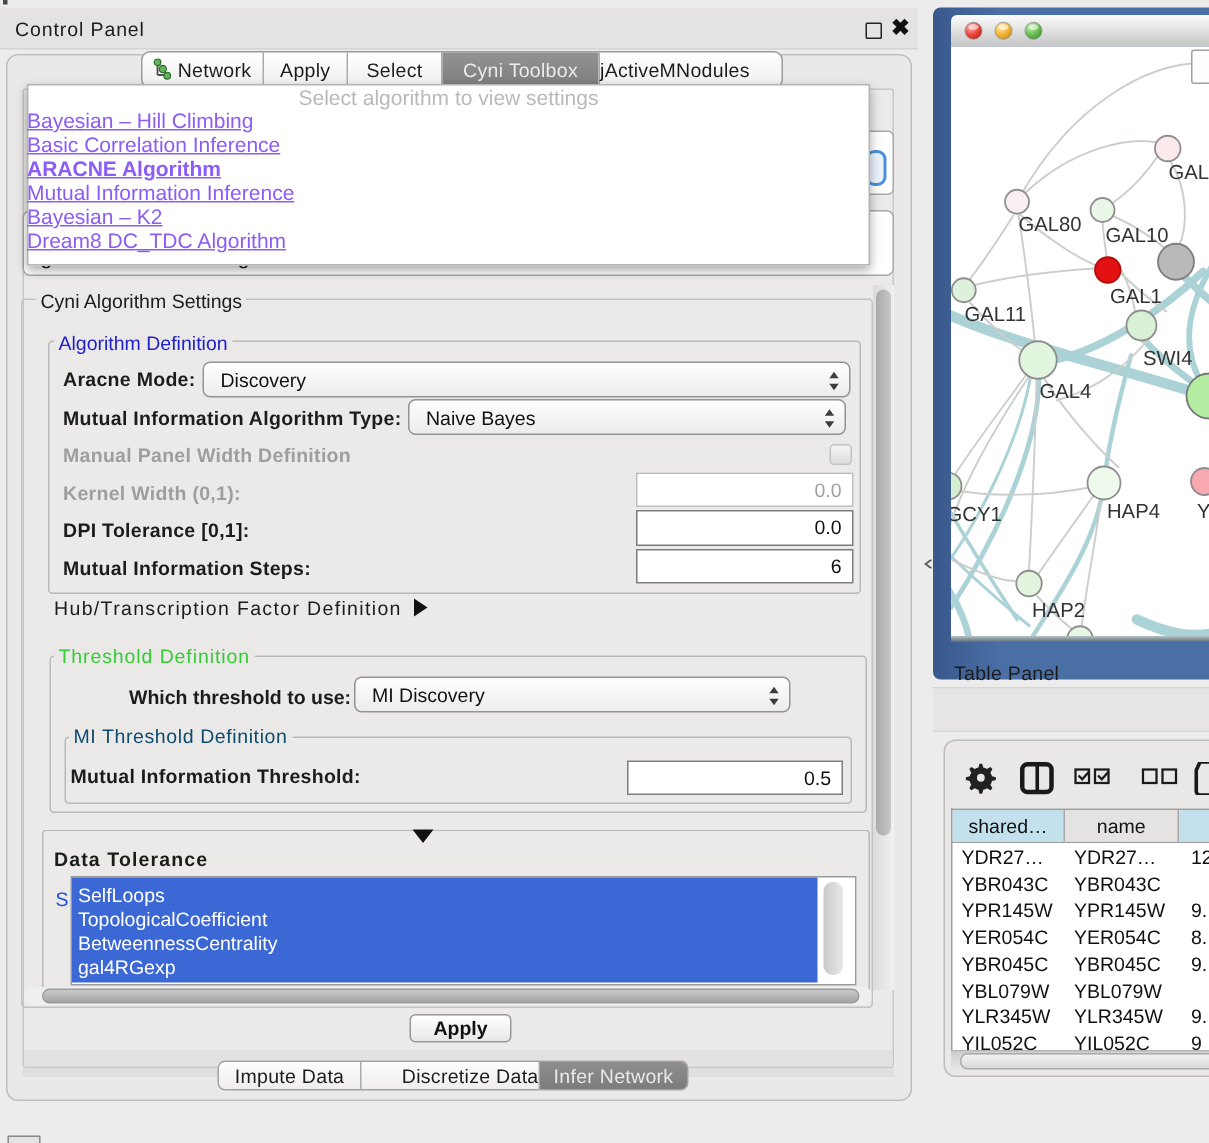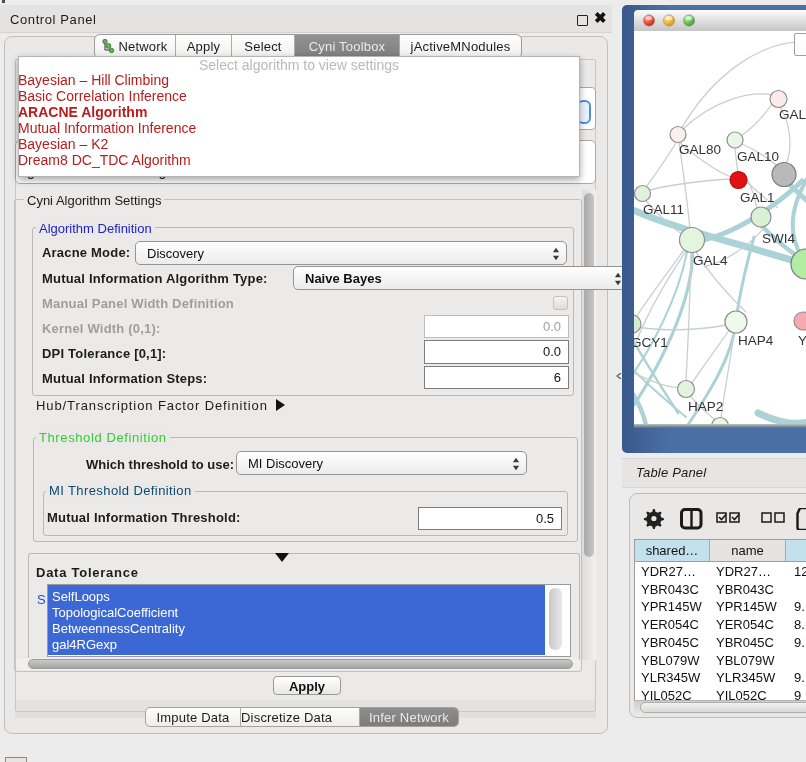--- a/index.html
+++ b/index.html
@@ -50,21 +50,21 @@
   </div>
   <div style="flex:0 0 55px;border-right:1px solid #ababab;display:flex;align-items:center;justify-content:center;">
       <span class="lbl">Apply</span>
     </div>
   <div style="flex:0 0 62px;border-right:1px solid #ababab;display:flex;align-items:center;justify-content:center;">
       <span class="lbl">Select</span>
     </div>
   <div style="flex:0 0 104px;border-right:1px solid #ababab;background:linear-gradient(#929292,#7e7e7e);display:flex;align-items:center;justify-content:center;">
       <span class="lbl" style="color:#ebebeb;">Cyni Toolbox</span>
     </div>
-  <div style="flex:1;display:flex;align-items:center;justify-content:center;">
+  <div style="flex:1;display:flex;align-items:center;">
       <span class="lbl">jActiveMNodules</span>
     </div>
 </div>
 
 <div class="abs" style="left:582px;top:190px;width:14px;height:470px;background:linear-gradient(90deg,#dcdbda,#f2f1f0);"></div>
 <div class="abs" style="left:584px;top:193px;width:10px;height:364px;background:linear-gradient(90deg,#a9a9a9,#c6c6c6);border-radius:5px;"></div>
 
 <div class="tb" style="left:14px;top:199px;width:568px;height:473px;border-color:#c2c1bf;"></div>
 <div class="tbt" style="left:24px;top:193px;color:#1c1c1c;">Cyni Algorithm Settings</div>
 
@@ -74,21 +74,21 @@
 <div class="abs lbl bold" style="left:42px;top:245px;">Aracne Mode:</div>
 <div class="combo" style="left:135px;top:241px;width:432px;height:24px;">
   <span class="ctext">Discovery</span>
   <svg class="carrows" width="9" height="16" viewBox="0 0 9 16">
       <path d="M4.5 1 L8 6 L1 6 Z" fill="#3c3c3c"></path>
       <path d="M4.5 15 L8 10 L1 10 Z" fill="#3c3c3c"></path>
     </svg>
 </div>
 
 <div class="abs lbl bold" style="left:42px;top:271px;">Mutual Information Algorithm Type:</div>
-<div class="combo" style="left:293px;top:266px;width:336px;height:24px;font-weight:bold;">
+<div class="combo" style="left:272px;top:266px;width:292px;height:24px;">
   <span class="ctext">Naive Bayes</span>
   <svg class="carrows" width="9" height="16" viewBox="0 0 9 16">
       <path d="M4.5 1 L8 6 L1 6 Z" fill="#3c3c3c"></path>
       <path d="M4.5 15 L8 10 L1 10 Z" fill="#3c3c3c"></path>
     </svg>
 </div>
 
 <div class="abs lbl bold dis" style="left:42px;top:296px;">Manual Panel Width Definition</div>
 <div class="abs" style="left:553px;top:296px;width:15px;height:14px;background:linear-gradient(#f4f4f4,#dcdcdc);border:1px solid #c2c2c2;border-radius:3px;box-sizing:border-box;"></div>
 
@@ -155,38 +155,38 @@
 
 <div class="abs" style="left:16px;top:700px;width:579px;height:11px;background:#e3e2e1;"></div>
 
 <div class="abs" style="left:15px;top:712px;width:581px;height:6px;background:#e0dfde;"></div>
 
 <div class="abs" style="left:145px;top:707px;width:314px;height:20px;border:1px solid #a3a3a3;border-radius:5px;
      background:linear-gradient(#fdfdfd,#efeeed);box-sizing:border-box;display:flex;">
   <div style="flex:0 0 94px;border-right:1px solid #ababab;display:flex;align-items:center;justify-content:center;">
       <span class="lbl">Impute Data</span>
     </div>
-  <div style="flex:0 0 118px;border-right:1px solid #ababab;display:flex;align-items:center;justify-content:flex-start;">
+  <div style="flex:0 0 118px;border-right:1px solid #ababab;display:flex;align-items:center;justify-content:flex-end;">
       <span class="lbl">Discretize Data</span>
     </div>
   <div style="flex:1;background:linear-gradient(#8e8e8e,#7c7c7c);display:flex;align-items:center;justify-content:center;border-radius:0 4px 4px 0;">
       <span class="lbl" style="color:#e9e9e9;">Infer Network</span>
     </div>
 </div>
 
 <div class="abs" style="left:20px;top:87px;width:576px;height:43px;border:1px solid #a8a8a8;border-radius:4px;background:#fff;box-sizing:border-box;"></div>
 <div class="abs" style="left:577px;top:100px;width:14px;height:24px;border:2.5px solid #4a90d9;border-radius:6px;background:#eaf2fb;box-sizing:border-box;"></div>
 <div class="abs" style="left:15px;top:140px;width:581px;height:44px;border:1px solid #a8a8a8;border-radius:5px;background:#fff;box-sizing:border-box;"></div>
 
 <div class="abs" style="left:27px;top:163px;font-size:14px;color:#222;">gorithm to view settings</div>
 
 <div class="abs" style="left:18px;top:56px;width:562px;height:121px;background:#fff;border:1px solid #b5b5b5;
      box-sizing:border-box;box-shadow:0 3px 7px rgba(0,0,0,0.35);"></div>
 <div class="abs" style="left:18px;top:57px;width:562px;text-align:center;font-size:14px;color:#b9b9b9;">Select algorithm to view settings</div>
-<div class="abs" style="left:18px;top:72px;font-size:14px;color:#b91c1c;line-height:16px;">
+<div class="abs" style="left:18px;top:72px;font-size:14px;color:#8b5cf6;line-height:16px;text-decoration:underline;">
   Bayesian – Hill Climbing<br>
   Basic Correlation Inference<br>
   <span class="bold">ARACNE Algorithm</span><br>
   Mutual Information Inference<br>
   Bayesian – K2<br>
   Dream8 DC_TDC Algorithm
 </div>
 
 <div class="abs" style="left:622px;top:5px;width:184px;height:448px;border-radius:5px 0 0 5px;
      background:linear-gradient(90deg,#39588c,#4a6fa5 25%,#4a6fa5);"></div>
@@ -292,21 +292,21 @@
 
 <div class="abs" style="left:634px;top:424px;width:172px;height:4px;background:linear-gradient(#b9c3c6,#5a6d77);"></div>
 
 <div class="abs" style="left:794px;top:33px;width:12px;height:21px;background:#fdfdfd;border:1px solid #a0a0a0;border-radius:2px 0 0 2px;"></div>
 
 <svg class="abs" style="left:616px;top:373px;" width="6" height="6" viewBox="0 0 6 6">
     <path d="M5 0 L1 3 L5 6" fill="none" stroke="#606060" stroke-width="1.3"></path>
   </svg>
 
 <div class="abs" style="left:622px;top:458px;width:184px;height:28px;background:#e6e5e4;border-top:1px solid #d8d6d5;border-bottom:1px solid #d8d6d5;"></div>
-<div class="abs lbl" style="left:636px;top:465px;font-style:italic;">Table Panel</div>
+<div class="abs lbl" style="left:636px;top:441px;">Table Panel</div>
 
 <div class="abs" style="left:629px;top:493px;width:185px;height:225px;background:#e9e8e7;
      border:1px solid #bfbdbb;border-radius:8px 0 0 8px;box-sizing:border-box;"></div>
 
 <svg class="abs" style="left:643px;top:508px;" width="163" height="22" viewBox="0 0 163 22">
   <g fill="#222222">
     <path d="M10 1.5 l1.8 0 l0.7 2.6 a6.6 6.6 0 0 1 2.4 1 l2.4 -1.3 l1.3 1.3 l-1.3 2.4 a6.6 6.6 0 0 1 1 2.4 l2.6 0.7 l0 1.8 l-2.6 0.7 a6.6 6.6 0 0 1 -1 2.4 l1.3 2.4 l-1.3 1.3 l-2.4 -1.3 a6.6 6.6 0 0 1 -2.4 1 l-0.7 2.6 l-1.8 0 l-0.7 -2.6 a6.6 6.6 0 0 1 -2.4 -1 l-2.4 1.3 l-1.3 -1.3 l1.3 -2.4 a6.6 6.6 0 0 1 -1 -2.4 l-2.6 -0.7 l0 -1.8 l2.6 -0.7 a6.6 6.6 0 0 1 1 -2.4 l-1.3 -2.4 l1.3 -1.3 l2.4 1.3 a6.6 6.6 0 0 1 2.4 -1 z" transform="translate(0,-0.4)"></path>
     <circle cx="10.9" cy="10.5" r="2.6" fill="#e9e8e7"></circle>
   </g>
   <rect x="38.5" y="1.5" width="19.5" height="18.5" rx="3.5" fill="none" stroke="#1a1a1a" stroke-width="3"></rect>

